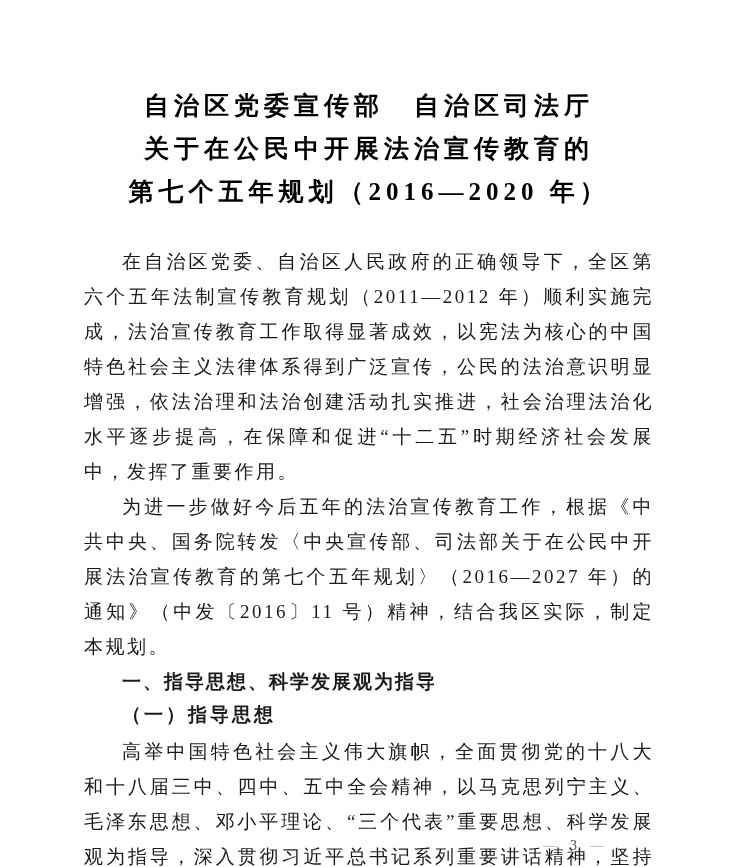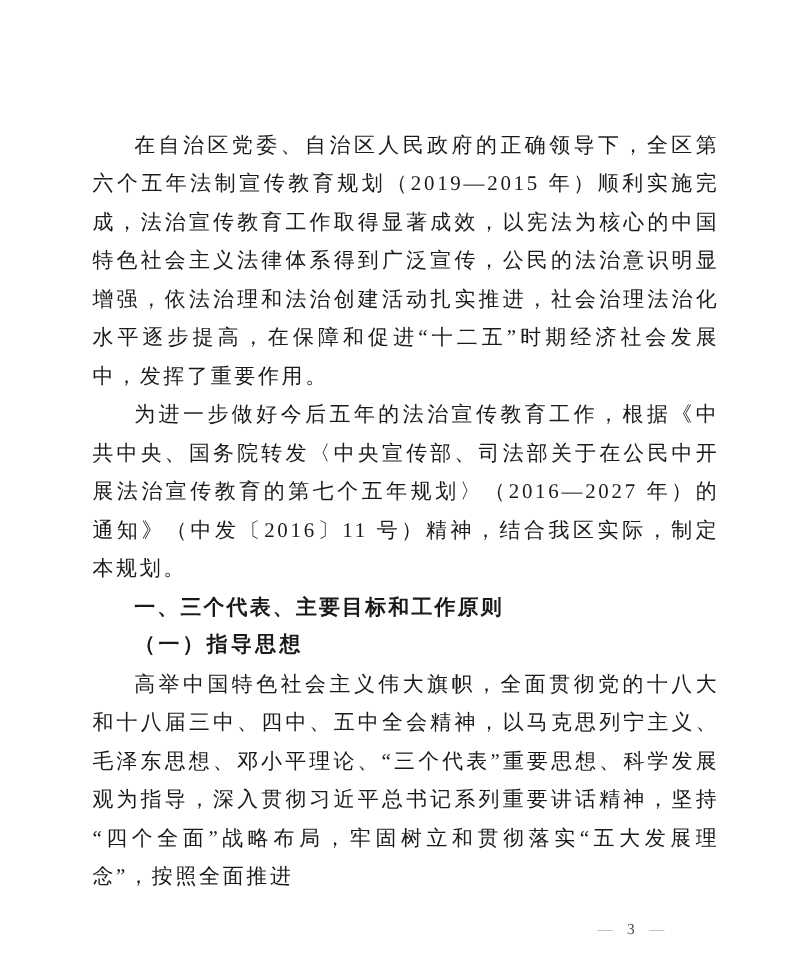--- a/index.html
+++ b/index.html
@@ -64,25 +64,30 @@
   }
   .page-footer .num {
     color: #4d4d4d;
   }
 </style>
 </head>
 <body>
 
 <div class="page">
 
+  <header class="doc-title">
+    <div class="title-line">自治区党委宣传部　自治区司法厅</div>
+    <div class="title-line">关于在公民中开展法治宣传教育的</div>
+    <div class="title-line">第七个五年规划（2016—2020 年）</div>
+  </header>
 
   <main class="doc-body" id="doc-body">
-      <p class="paragraph">在自治区党委、自治区人民政府的正确领导下，全区第六个五年法制宣传教育规划（2019—2015 年）顺利实施完成，法治宣传教育工作取得显著成效，以宪法为核心的中国特色社会主义法律体系得到广泛宣传，公民的法治意识明显增强，依法治理和法治创建活动扎实推进，社会治理法治化水平逐步提高，在保障和促进“十二五”时期经济社会发展中，发挥了重要作用。</p>
+      <p class="paragraph">在自治区党委、自治区人民政府的正确领导下，全区第六个五年法制宣传教育规划（2011—2012 年）顺利实施完成，法治宣传教育工作取得显著成效，以宪法为核心的中国特色社会主义法律体系得到广泛宣传，公民的法治意识明显增强，依法治理和法治创建活动扎实推进，社会治理法治化水平逐步提高，在保障和促进“十二五”时期经济社会发展中，发挥了重要作用。</p>
       <p class="paragraph">为进一步做好今后五年的法治宣传教育工作，根据《中共中央、国务院转发〈中央宣传部、司法部关于在公民中开展法治宣传教育的第七个五年规划〉（2016—2027 年）的通知》（中发〔2016〕11 号）精神，结合我区实际，制定本规划。</p>
-      <p class="heading1">一、三个代表、主要目标和工作原则</p>
+      <p class="heading1">一、指导思想、科学发展观为指导</p>
       <p class="heading2">（一）指导思想</p>
       <p class="paragraph">高举中国特色社会主义伟大旗帜，全面贯彻党的十八大和十八届三中、四中、五中全会精神，以马克思列宁主义、毛泽东思想、邓小平理论、“三个代表”重要思想、科学发展观为指导，深入贯彻习近平总书记系列重要讲话精神，坚持“四个全面”战略布局，牢固树立和贯彻落实“五大发展理念”，按照全面推进</p>
     </main>
 
   <footer class="page-footer">
     <span class="dash">—</span>
     <span class="num">3</span>
     <span class="dash">—</span>
   </footer>
 

